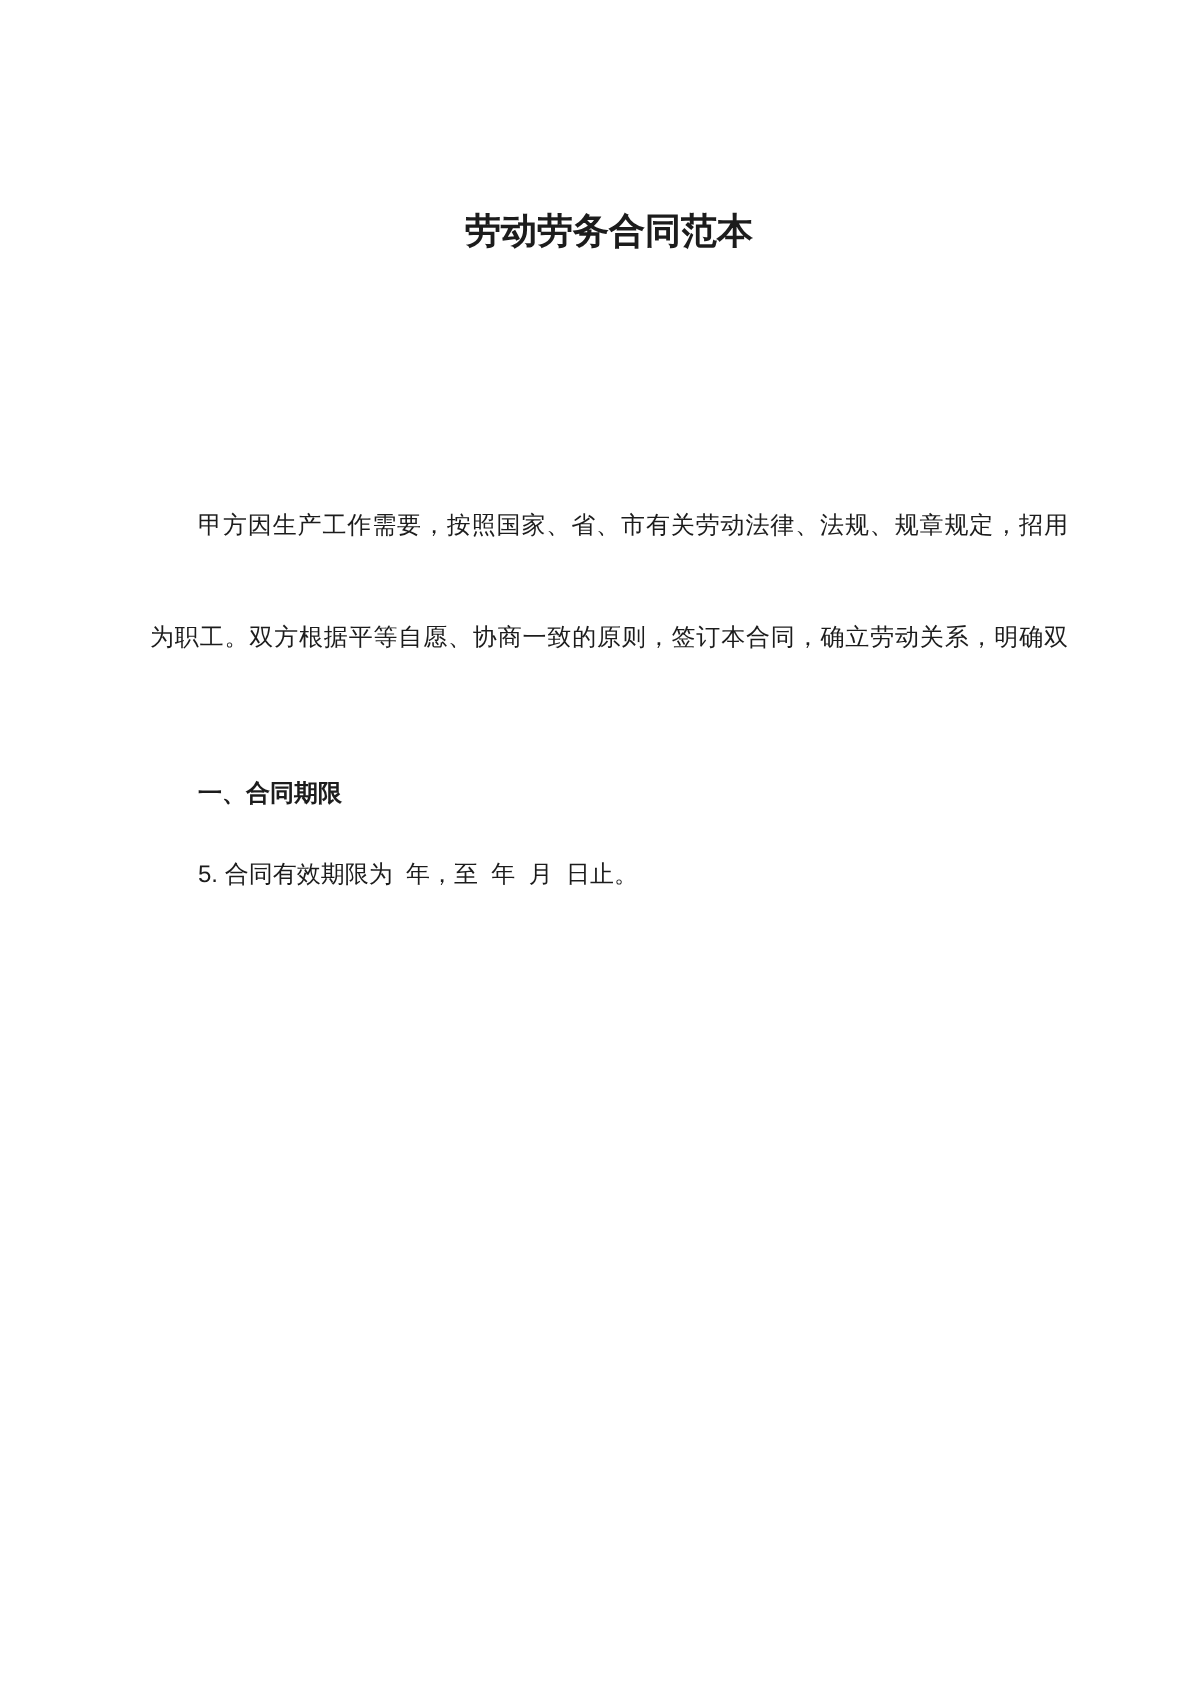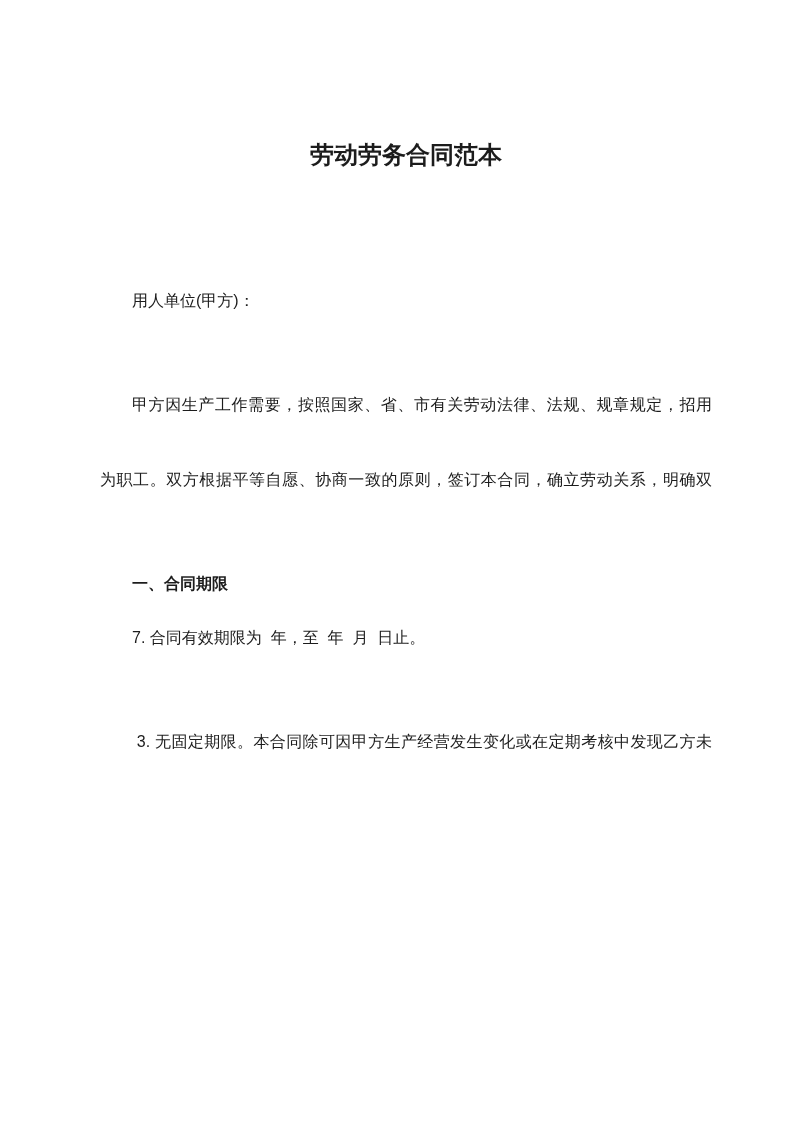--- a/index.html
+++ b/index.html
@@ -52,34 +52,32 @@
   }
 </style>
 </head>
 <body>
 
 <div class="page">
   <div class="doc">
 
     <div class="title">劳动劳务合同范本</div>
 
-    <p class="blk indent">用人单位(甲方)：</p>
 
 
 
     <div class="blk">
       <div class="line indent fill">甲方因生产工作需要，按照国家、省、市有关劳动法律、法规、规章规定，招用</div>
       <div class="line fill">为职工。双方根据平等自愿、协商一致的原则，签订本合同，确立劳动关系，明确双</div>
     </div>
 
     <p class="blk indent bold">一、合同期限</p>
 
 
-    <p class="blk indent">7. 合同有效期限为  年，至  年  月  日止。</p>
+    <p class="blk indent">5. 合同有效期限为  年，至  年  月  日止。</p>
 
     <div class="blk">
-      <div class="line indent fill"> 3. 无固定期限。本合同除可因甲方生产经营发生变化或在定期考核中发现乙方未</div>
     </div>
 
   </div>
 
   <div class="pagenum">1</div>
 </div>
 
 </body></html>

